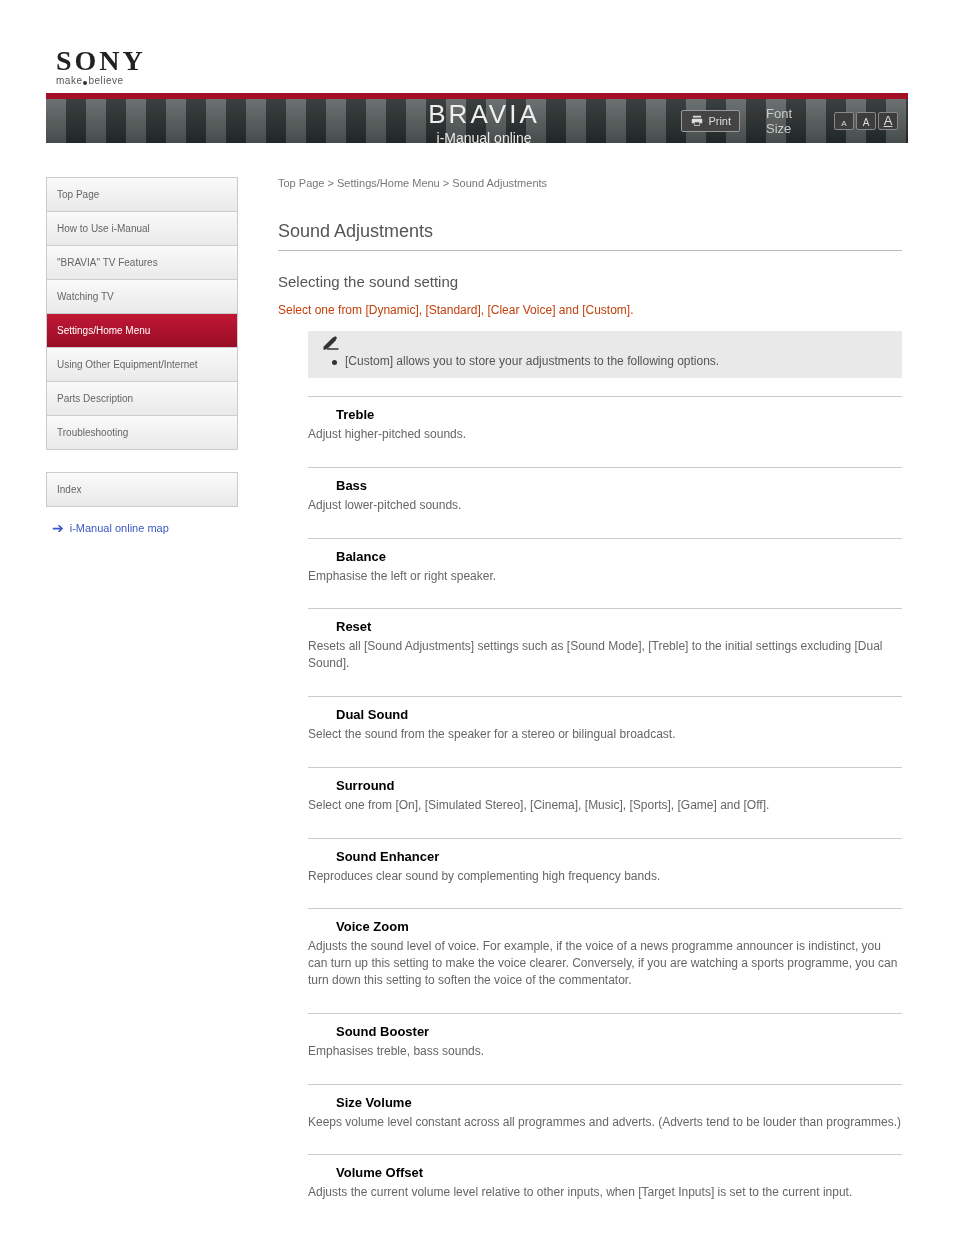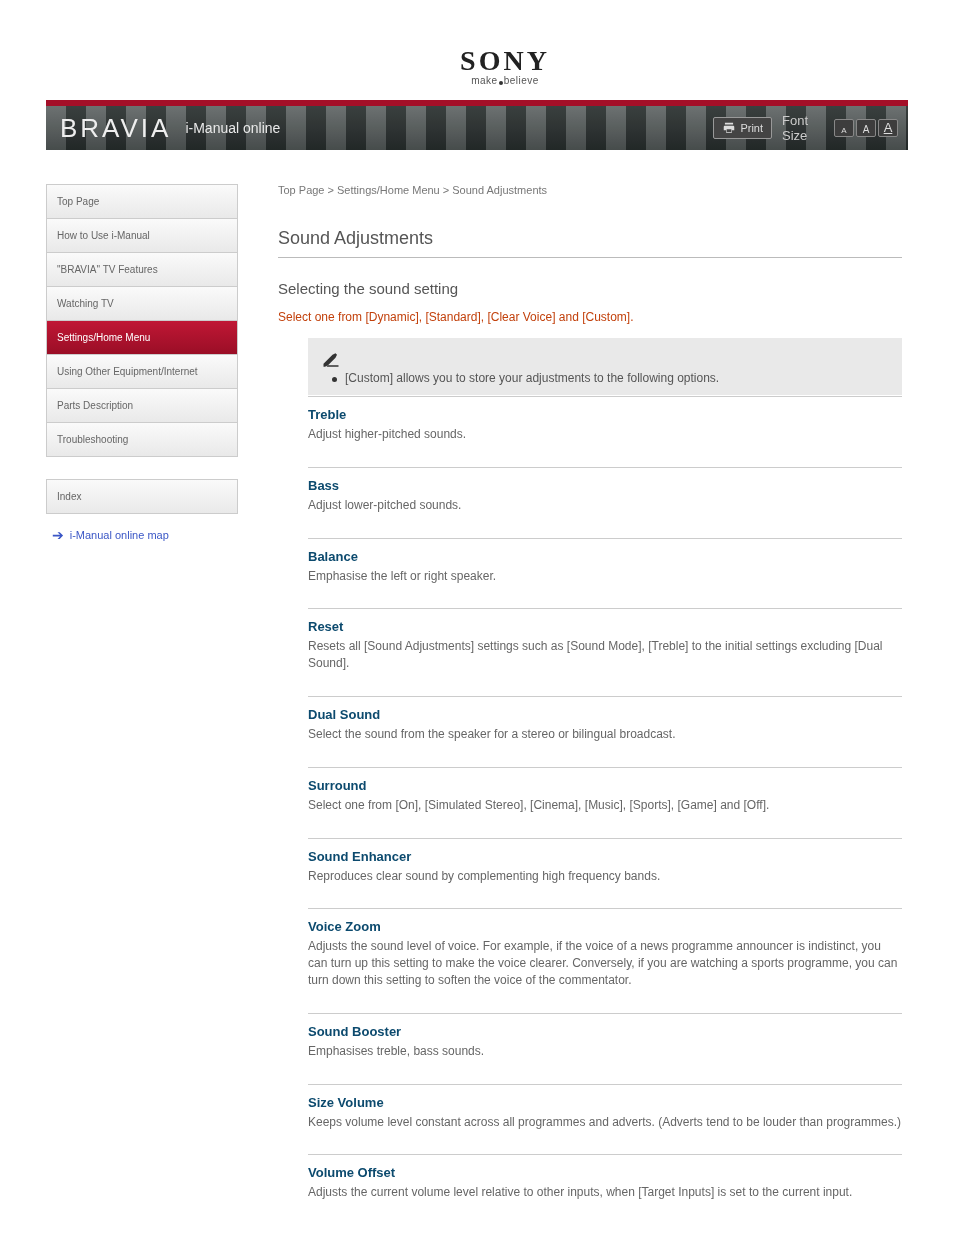--- a/index.html
+++ b/index.html
@@ -7,35 +7,36 @@
     font-family: Arial, Helvetica, sans-serif;
     font-size: 12px;
     color: #5a5a5a;
     background: #fff;
     width: 954px;
     margin: 0 auto;
   }
   .page { padding: 0; }
 
   
-  .logo-area { padding: 48px 0 14px 56px; text-align: center; }
+  .logo-area { padding: 48px 0 7px 56px; }
   .sony-logo { font-family: "Times New Roman", serif; font-weight: bold; font-size: 28px; letter-spacing: 3px; color: #222; line-height: 0.9; }
   .tagline { font-size: 10px; color: #555; margin-top: 2px; letter-spacing: 0.5px; }
   .tagline .dot { display:inline-block; width:4px; height:4px; background:#333; border-radius:50%; vertical-align: middle; margin: 0 1px; position: relative; top:1px;}
 
   
   .banner-wrap { margin: 0 46px; }
   .banner-top-red { height: 6px; background: #a40f28; }
   .banner {
     height: 44px;
     background: #0f766e;
     position: relative;
     display: flex;
     align-items: center;
     overflow: hidden;
+    flex-direction: column;
   }
   .stripes {
     position: absolute; inset:0;
     background-image: repeating-linear-gradient(
       to right,
       #6a6a6a 0 20px,
       #333 20px 40px
     );
     opacity: 0.95;
   }
@@ -55,21 +56,21 @@
     font-family: "Arial Narrow", Arial, sans-serif;
   }
   .banner-title {
     position: relative; z-index:2;
     color: #e9e9e9;
     font-size: 14px;
     margin-left: 14px;
   }
   .banner-right {
     position: absolute; right: 10px; top: 0; bottom:0;
-    display:flex; align-items:center; gap:6px; z-index:2;
+    display:flex; align-items:center; gap:22px; z-index:2;
   }
   .print-btn {
     display:flex; align-items:center; gap:4px;
     border:1px solid #999; background:#444; color:#ddd;
     padding:3px 8px; font-size:11px; border-radius:2px;
     cursor:pointer;
   }
   .print-btn svg { width:14px; height:14px; fill:#ddd; }
   .fs-group { display:flex; gap:2px; margin-left: 20px;}
   .fs-btn {
@@ -110,31 +111,31 @@
 
   
   .main { flex:1; padding-right:6px; }
   .crumb { font-size:11px; color:#777; margin-bottom:6px; }
   .h1 { font-size:18px; color:#555; font-weight:normal; margin-bottom:8px;margin-top:32px; }
   .hr-main { border:none; border-top:1px solid #bbb; margin-bottom:22px; }
 
   .h2 { font-size:15px; color:#555; font-weight:normal; margin-bottom:10px; }
   .para { font-size:12px; color:#c2410c; line-height:1.4; margin-bottom:12px;margin-top:12px; }
 
-  .note-box { background:#e9e9e9; padding:14px 14px 10px 14px; margin: 10px 0 1px 30px; }
+  .note-box { background:#e9e9e9; padding:4px 14px 10px 14px; margin: 10px 0 18px 30px; }
   .note-row { display:flex; gap:10px; align-items:flex-start; }
   .pen-icon { width:18px; height:14px; fill:#333; flex-shrink:0; margin-top:1px;}
   .bullet-row { display:flex; gap:8px; margin-top:4px; margin-left: 0px;}
   .bullet { width:5px; height:5px; background:#333; border-radius:50%; margin-top:6px; margin-left: 10px; flex-shrink:0;}
   .note-text { font-size:12px; color:#555; }
 
   .items { margin-left:30px; }
   .item { border-top:1px solid #ccc; padding: 10px 0 24px 0; }
   .item:first-child { }
-  .item-title { font-size:13px; color:#0c4a6e; font-weight:bold; margin-bottom:4px; }
+  .item-title { font-size:13px; color:#000000; font-weight:bold; margin-bottom:4px;margin-left:28px; }
   .item-desc { font-size:12px; color:#666; line-height:1.4; }
 
   .hr-end { border:none; border-top:1px solid #bbb; margin: 20px 0 20px 30px; }
 </style>
 </head>
 <body>
 
 <div class="page">
 
   <div class="logo-area">

